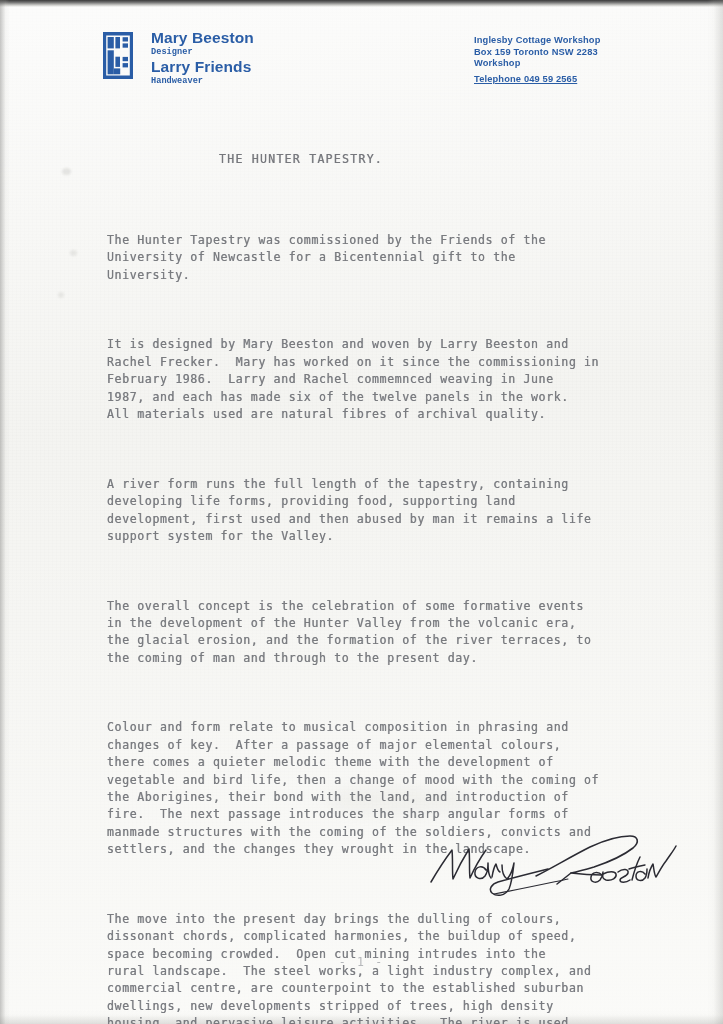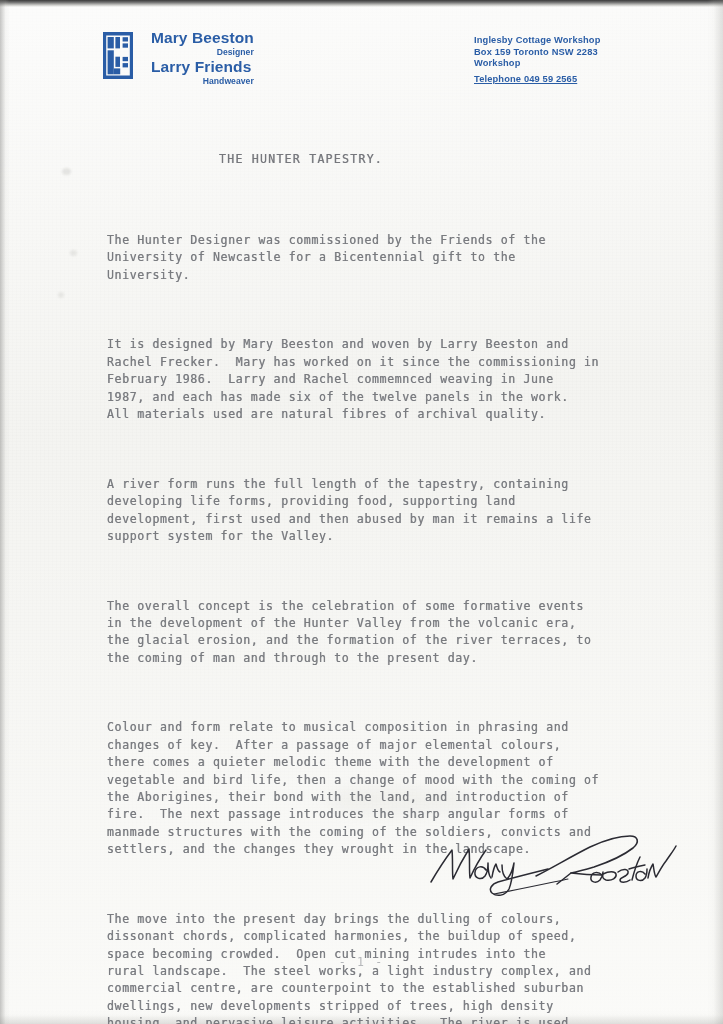--- a/index.html
+++ b/index.html
@@ -67,28 +67,27 @@
   }
   .brand-name {
     font-family: "Liberation Sans", sans-serif;
     font-weight: bold;
     font-size: 15.5px;
     letter-spacing: 0.1px;
     color: #2a5da6;
     line-height: 1.07;
   }
   .brand-role {
-    font-family: Liberation Sans, sans-serif;
+    font-family: Liberation Mono, monospace;
     font-weight: bold;
     font-size: 8.6px;
     letter-spacing: 0.05px;
     color: #2a5da6;
     line-height: 1.35;
     margin-bottom: 1px;
-    text-align: right;
   }
 
   .address {
     position: absolute;
     left: 474px;
     top: 35px;
     font-family: "Liberation Sans", sans-serif;
     font-weight: bold;
     font-size: 9.3px;
     line-height: 11.6px;
@@ -198,21 +197,21 @@
 
   <div class="address">
     <div>Inglesby Cottage Workshop</div>
     <div>Box 159 Toronto NSW 2283</div>
     <div>Workshop</div>
     <div class="phone">Telephone 049 59 2565</div>
   </div>
 
   <div class="typed">
     <div class="doc-title">THE HUNTER TAPESTRY.</div>
-    <div class="para">The Hunter Designer was commissioned by the Friends of the
+    <div class="para">The Hunter Tapestry was commissioned by the Friends of the
 University of Newcastle for a Bicentennial gift to the
 University.</div>
     <div class="para">It is designed by Mary Beeston and woven by Larry Beeston and
 Rachel Frecker.  Mary has worked on it since the commissioning in
 February 1986.  Larry and Rachel commemnced weaving in June
 1987, and each has made six of the twelve panels in the work.
 All materials used are natural fibres of archival quality.</div>
     <div class="para">A river form runs the full length of the tapestry, containing
 developing life forms, providing food, supporting land
 development, first used and then abused by man it remains a life

